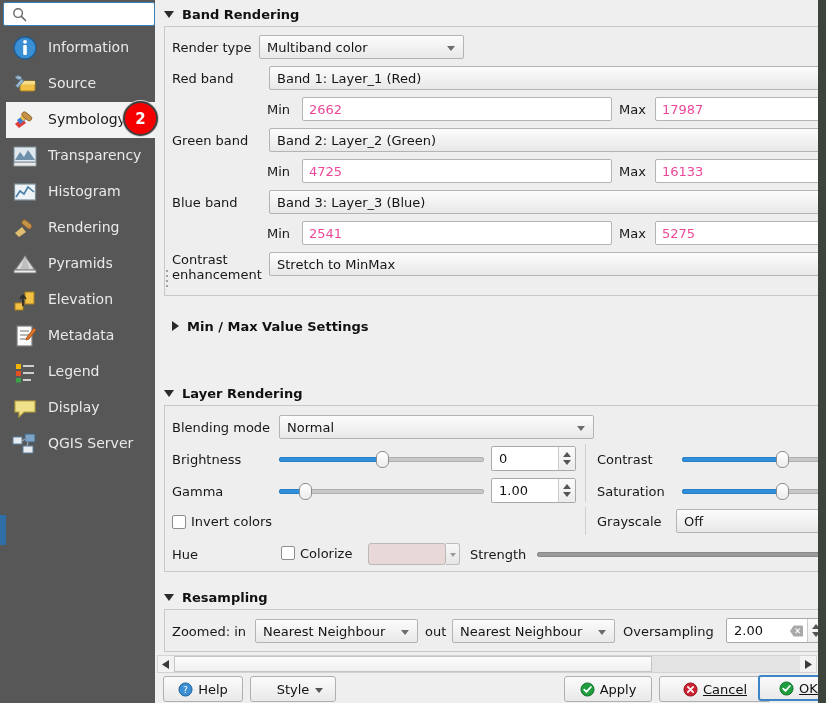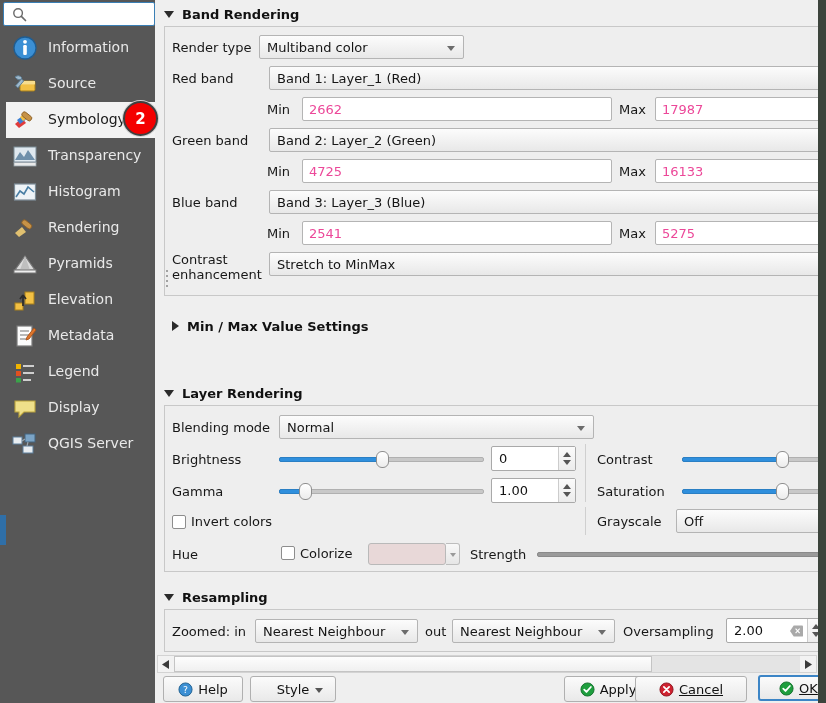--- a/index.html
+++ b/index.html
@@ -698,21 +698,21 @@
     <div class="btn" style="left:409px;top:676px;width:88px;">
       <span class="ico">
         <svg width="15" height="15" viewBox="0 0 16 16">
           <circle cx="8" cy="8" r="7" fill="#1e9e3e" stroke="#13702c" stroke-width="1"></circle>
           <path d="M4.5 8.2 L6.9 10.6 L11.6 5.3" fill="none" stroke="#fff" stroke-width="1.9" stroke-linecap="round" stroke-linejoin="round"></path>
         </svg>
       </span>
       <span>Apply</span>
     </div>
 
-    <div class="btn" style="left:480px;top:676px;width:112px;">
+    <div class="btn" style="left:504px;top:676px;width:112px;">
       <span class="ico">
         <svg width="15" height="15" viewBox="0 0 16 16">
           <circle cx="8" cy="8" r="7" fill="#cf2230" stroke="#8f1520" stroke-width="1"></circle>
           <path d="M5.2 5.2 L10.8 10.8 M10.8 5.2 L5.2 10.8" stroke="#fff" stroke-width="1.9" stroke-linecap="round"></path>
         </svg>
       </span>
       <span class="u">Cancel</span>
     </div>
 
     <div class="btn focus" style="left:603px;top:675px;width:81px;">

